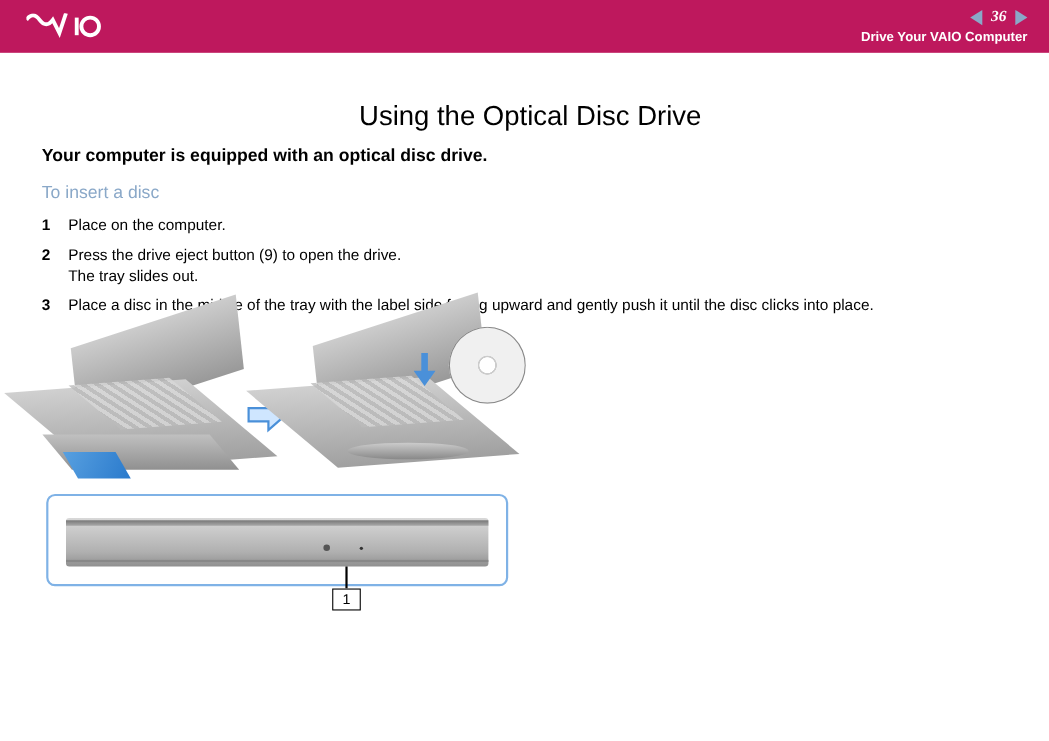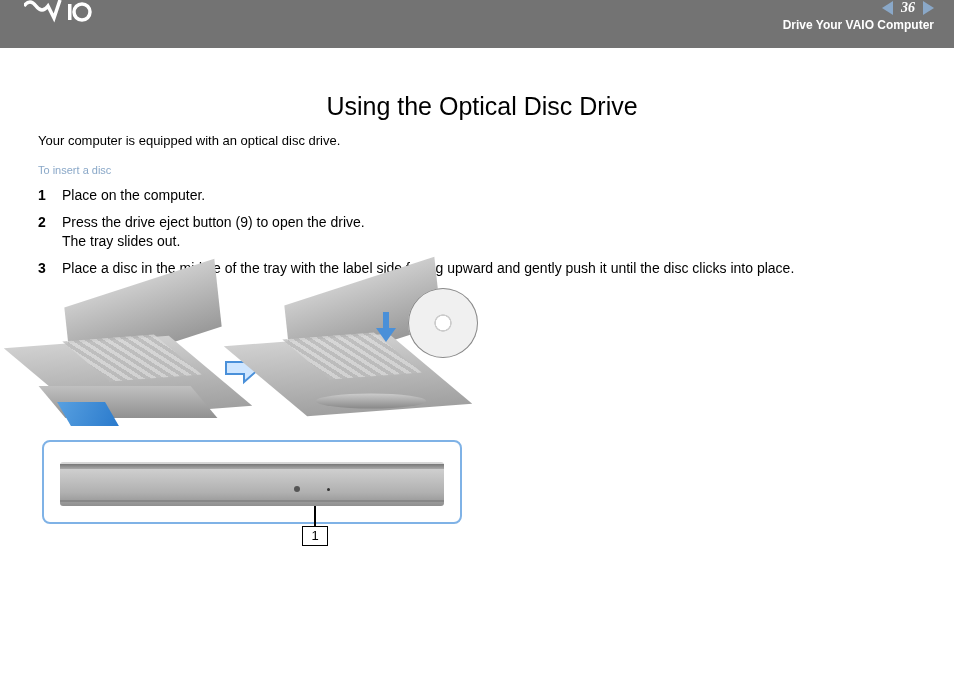--- a/index.html
+++ b/index.html
@@ -1,30 +1,30 @@
 <!DOCTYPE html>
 <html><head>
 <meta charset="utf-8">
 <style>
   * { margin: 0; padding: 0; box-sizing: border-box; }
   body { width: 954px; height: 674px; background: #fff; font-family: Arial, Helvetica, sans-serif; color: #000; position: relative; }
-  .topbar { background: #737373; height: 48px; display: flex; align-items: flex-start; justify-content: space-between; padding: 0 20px 0 24px; }
+  .topbar { background: #be185d; height: 48px; display: flex; align-items: center; justify-content: space-between; padding: 0 20px 0 24px; }
   .logo-wrap { display: flex; align-items: center; }
   .logo { color: #fff; }
   .nav-right { display: flex; flex-direction: column; align-items: flex-end; gap: 2px; }
   .nav-arrows { display: flex; align-items: center; gap: 4px; }
   .arrow-btn { width: 0; height: 0; border-style: solid; display: block; }
   .arrow-left { border-width: 7px 11px 7px 0; border-color: transparent #8aa8c8 transparent transparent; }
   .arrow-right { border-width: 7px 0 7px 11px; border-color: transparent transparent transparent #8aa8c8; }
   .page-num { color: #fff; font-style: italic; font-weight: bold; font-size: 14px; padding: 0 4px; font-family: "Times New Roman", serif; }
   .section-label { color: #fff; font-weight: bold; font-size: 12px; }
   .content { padding: 44px 28px 0 38px; }
   h1 { font-size: 25px; font-weight: 400; margin-bottom: 12px; text-align: center; }
-  .intro { font-size: 13px; margin-bottom: 16px; }
-  h2 { font-size: 11px; font-weight: 400; color: #8aa8c8; margin-bottom: 10px; }
+  .intro { font-size: 16px; margin-bottom: 16px; font-weight: bold; }
+  h2 { font-size: 16px; font-weight: 400; color: #8aa8c8; margin-bottom: 10px; }
   .steps { list-style: none; }
   .step { display: flex; margin-bottom: 8px; font-size: 14px; line-height: 1.35; }
   .step-num { font-weight: bold; width: 24px; flex-shrink: 0; }
   .step-text { flex: 1; }
   .figure-wrap { margin-top: 12px; position: relative; width: 445px; height: 256px; }
   .laptop-left { position:absolute; left:0; top:0; width:180px; height:150px; pointer-events:none; }
   .screen-left { position:absolute; left:30px; top:-8px; width:150px; height:70px; background:linear-gradient(180deg,#ccc,#999); transform: skewY(-18deg) skewX(6deg); }
   .base-left { position:absolute; left:0px; top:52px; width:180px; height:70px; background:linear-gradient(180deg,#d0d0d0,#a0a0a0); transform: skewX(50deg) skewY(-4deg); }
   .front-left { position:absolute; left:14px; top:96px; width:152px; height:32px; background:linear-gradient(180deg,#c0c0c0,#909090); transform: skewX(40deg); }
   .slot-left { position:absolute; left:26px; top:112px; width:48px; height:24px; background:linear-gradient(135deg,#58a0e0,#2a7acc); transform: skewX(30deg); }

